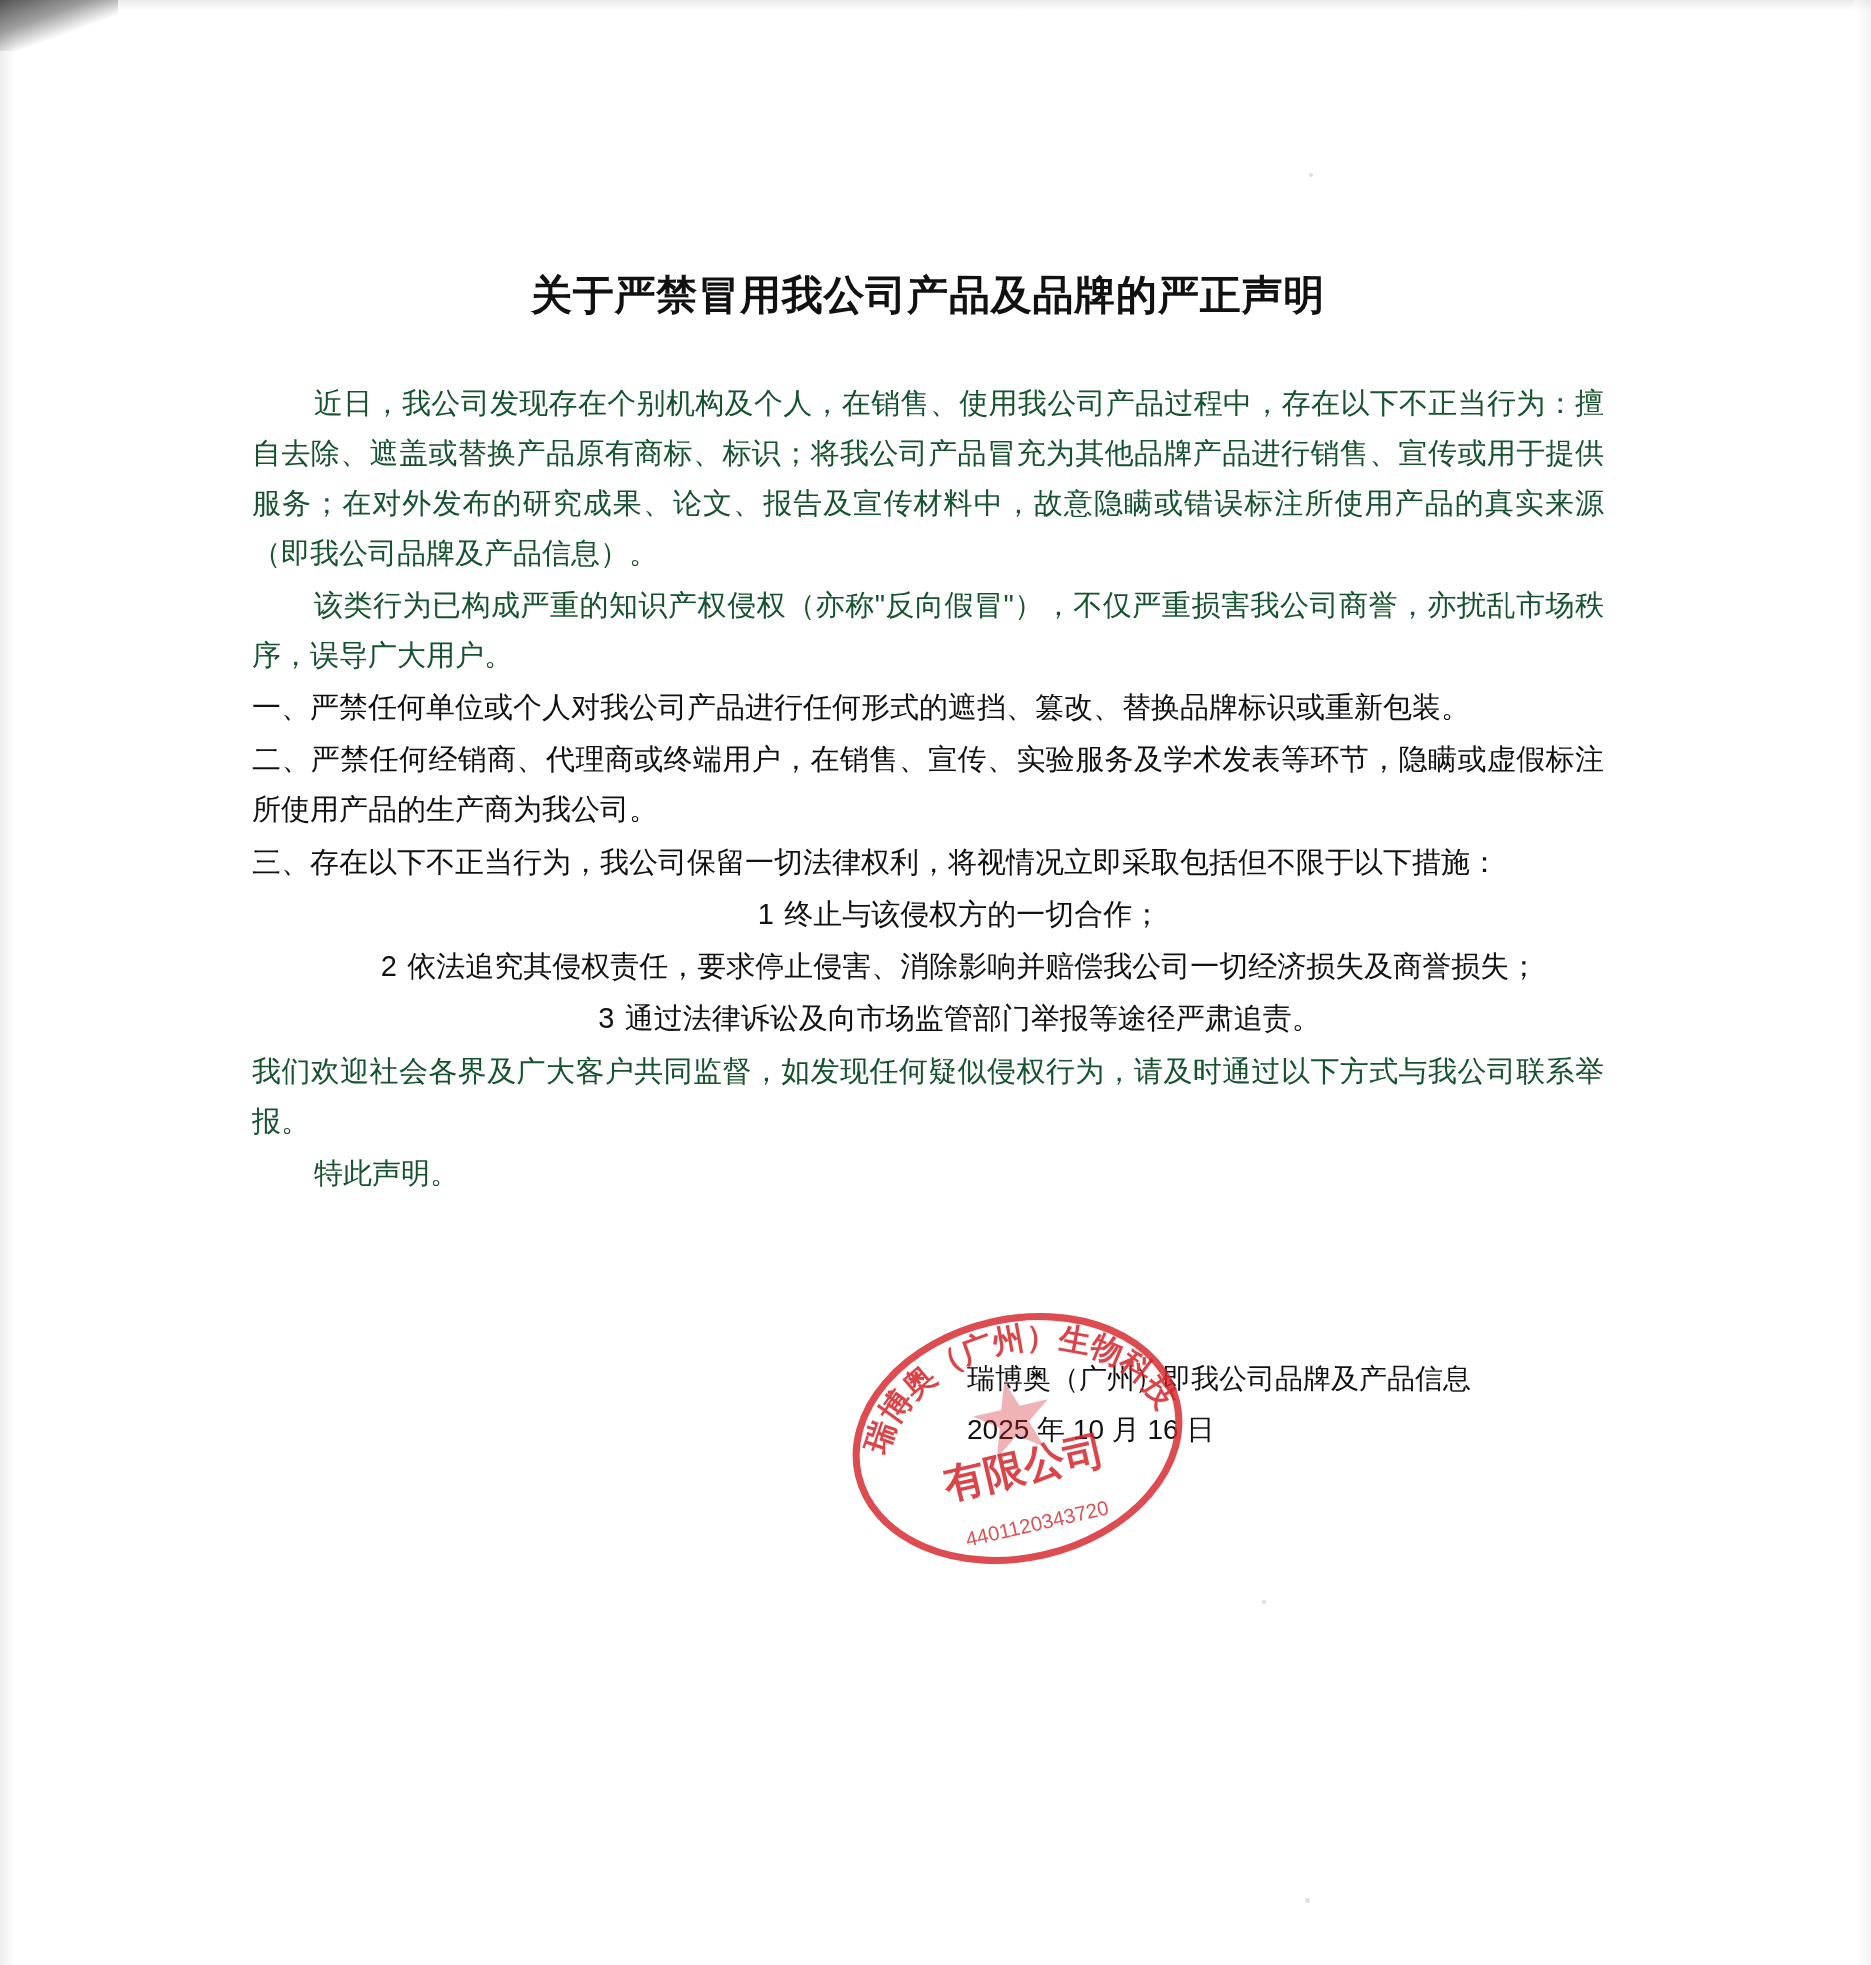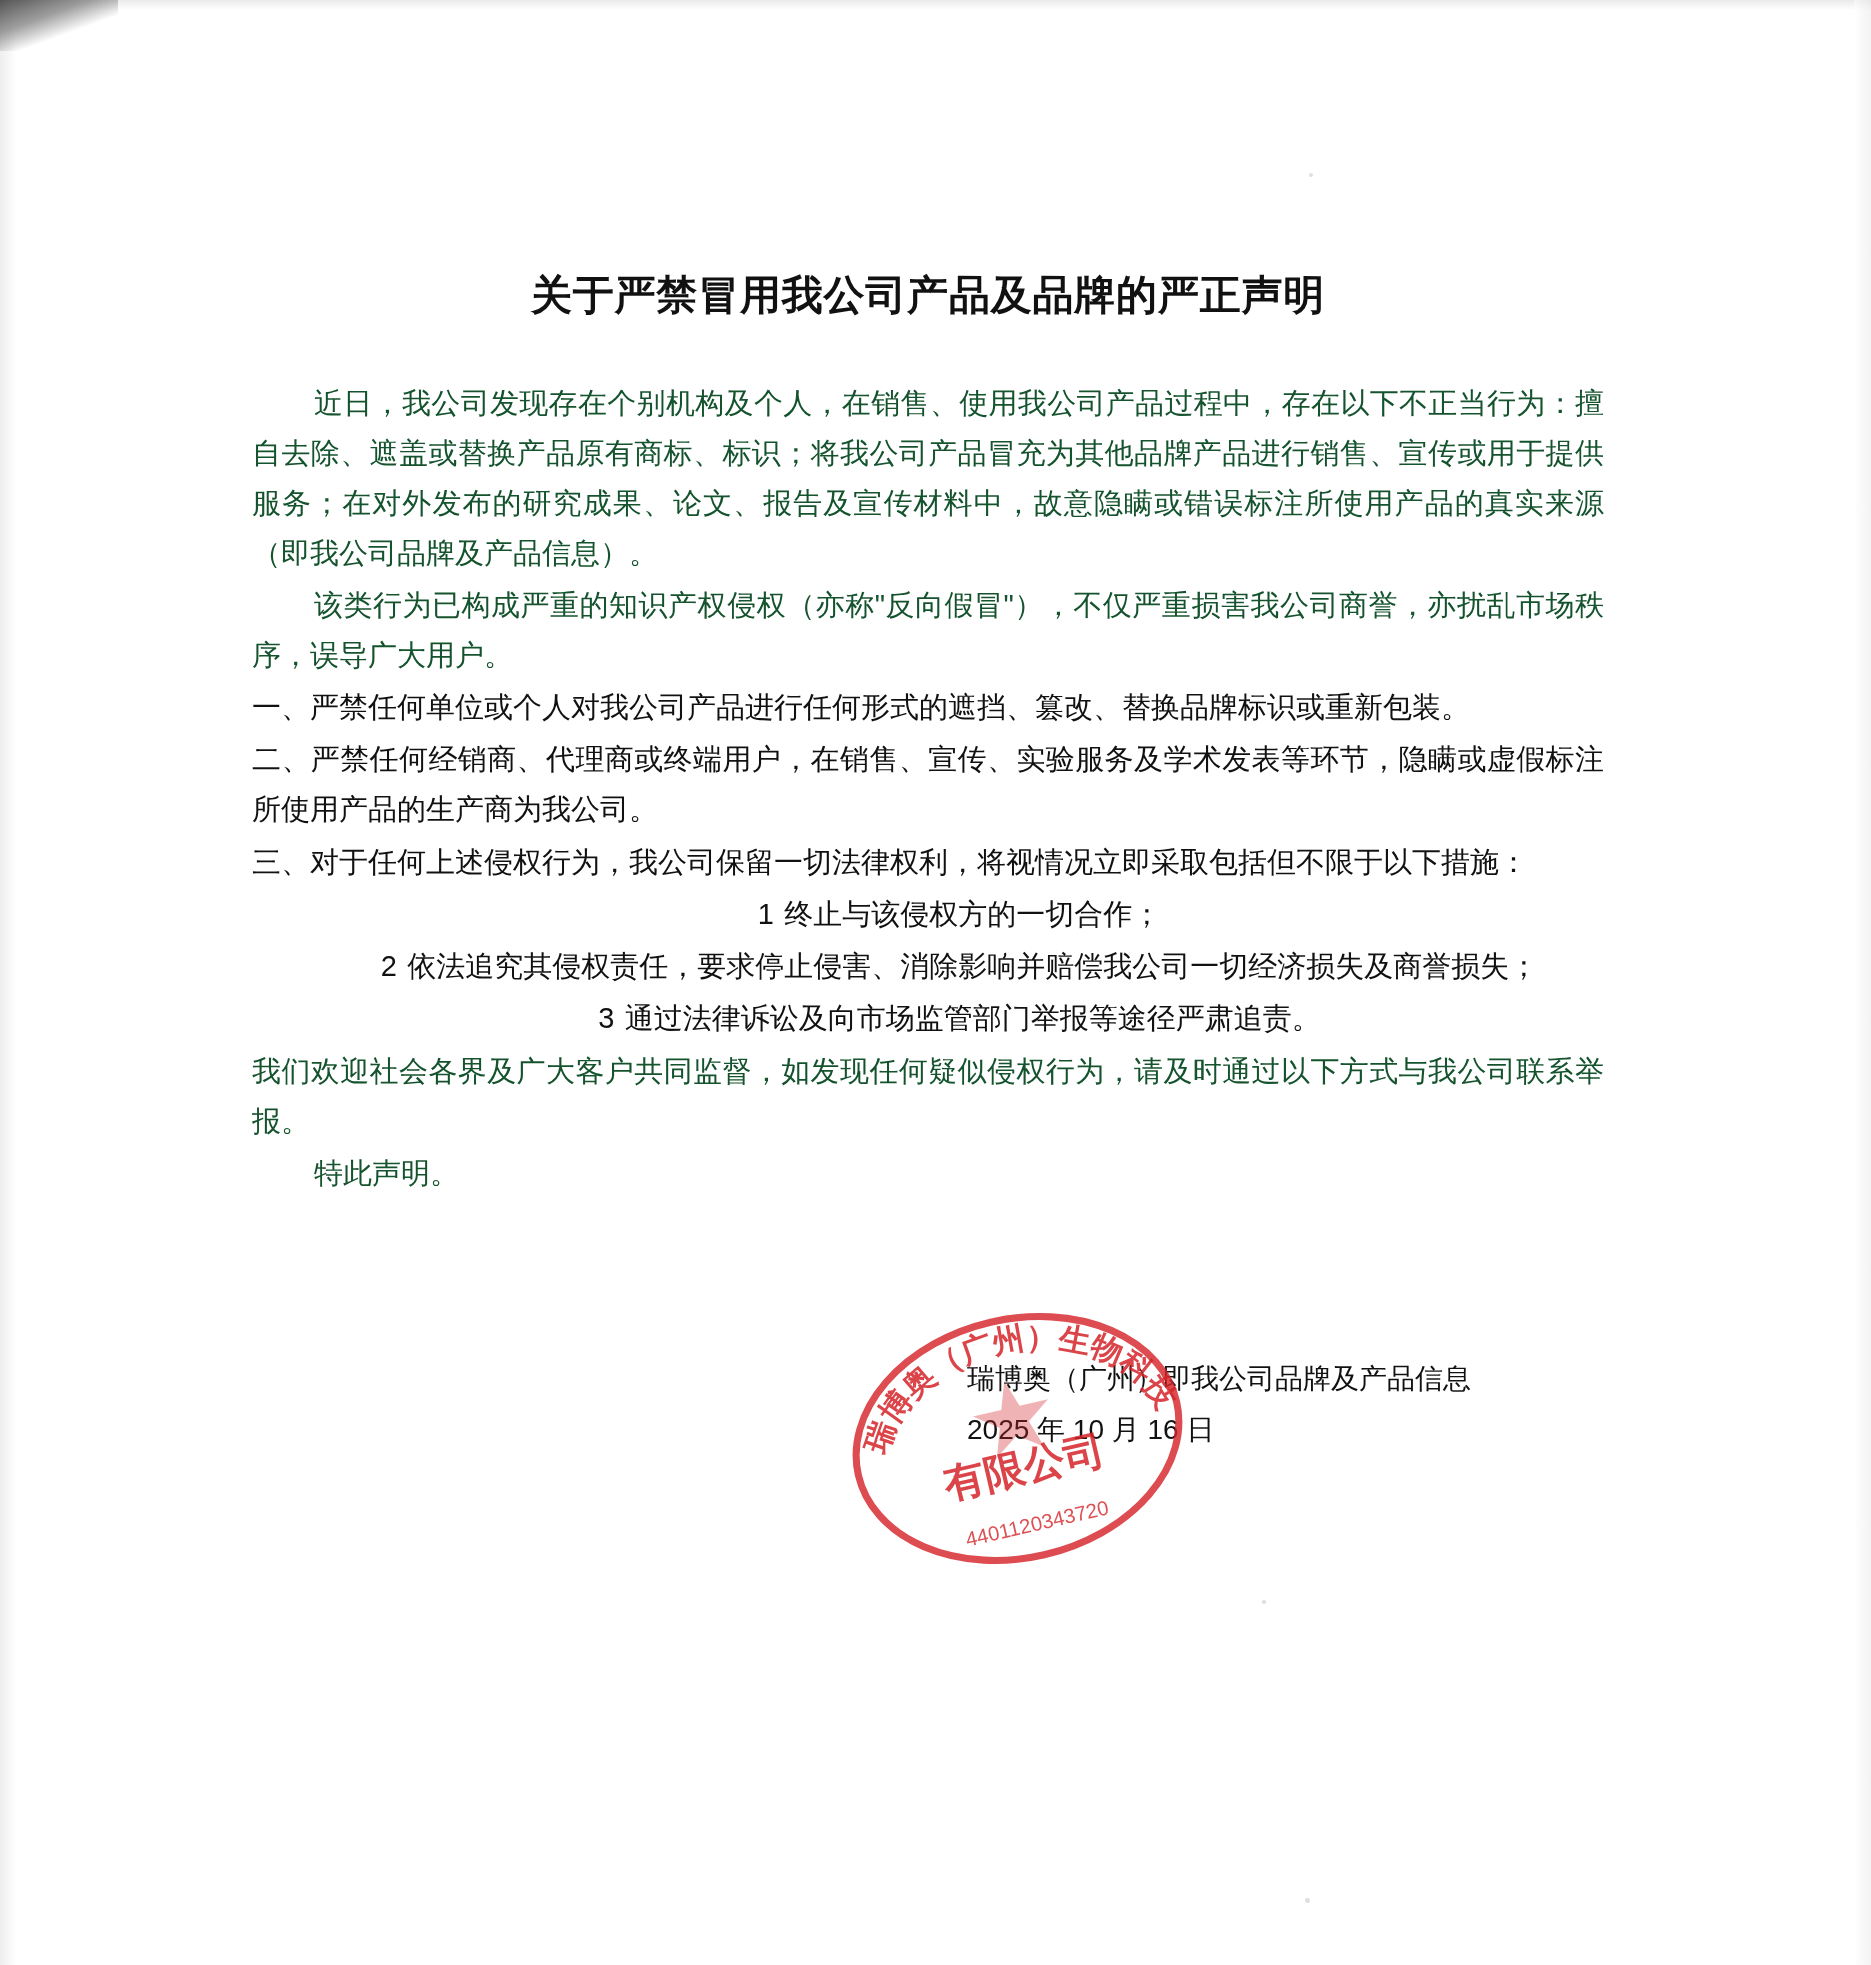--- a/index.html
+++ b/index.html
@@ -147,21 +147,21 @@
 
   <div class="content">
 
     <h1 class="doc-title">关于严禁冒用我公司产品及品牌的严正声明</h1>
 
     <p class="para indent">近日，我公司发现存在个别机构及个人，在销售、使用我公司产品过程中，存在以下不正当行为：擅自去除、遮盖或替换产品原有商标、标识；将我公司产品冒充为其他品牌产品进行销售、宣传或用于提供服务；在对外发布的研究成果、论文、报告及宣传材料中，故意隐瞒或错误标注所使用产品的真实来源（即我公司品牌及产品信息）。</p>
     <p class="para indent">该类行为已构成严重的知识产权侵权（亦称"反向假冒"），不仅严重损害我公司商誉，亦扰乱市场秩序，误导广大用户。</p>
 
     <p class="item">一、严禁任何单位或个人对我公司产品进行任何形式的遮挡、篡改、替换品牌标识或重新包装。</p>
     <p class="item">二、严禁任何经销商、代理商或终端用户，在销售、宣传、实验服务及学术发表等环节，隐瞒或虚假标注所使用产品的生产商为我公司。</p>
-    <p class="item">三、对于任何上述侵权行为，我公司保留一切法律权利，将视情况立即采取包括但不限于以下措施：</p>
+    <p class="item">三、存在以下不正当行为，我公司保留一切法律权利，将视情况立即采取包括但不限于以下措施：</p>
 
     <p class="sub-item">
       <span class="sub-num">1</span><span>终止与该侵权方的一切合作；</span>
     </p>
     <p class="sub-item">
       <span class="sub-num">2</span><span>依法追究其侵权责任，要求停止侵害、消除影响并赔偿我公司一切经济损失及商誉损失；</span>
     </p>
     <p class="sub-item">
       <span class="sub-num">3</span><span>通过法律诉讼及向市场监管部门举报等途径严肃追责。</span>
     </p>

